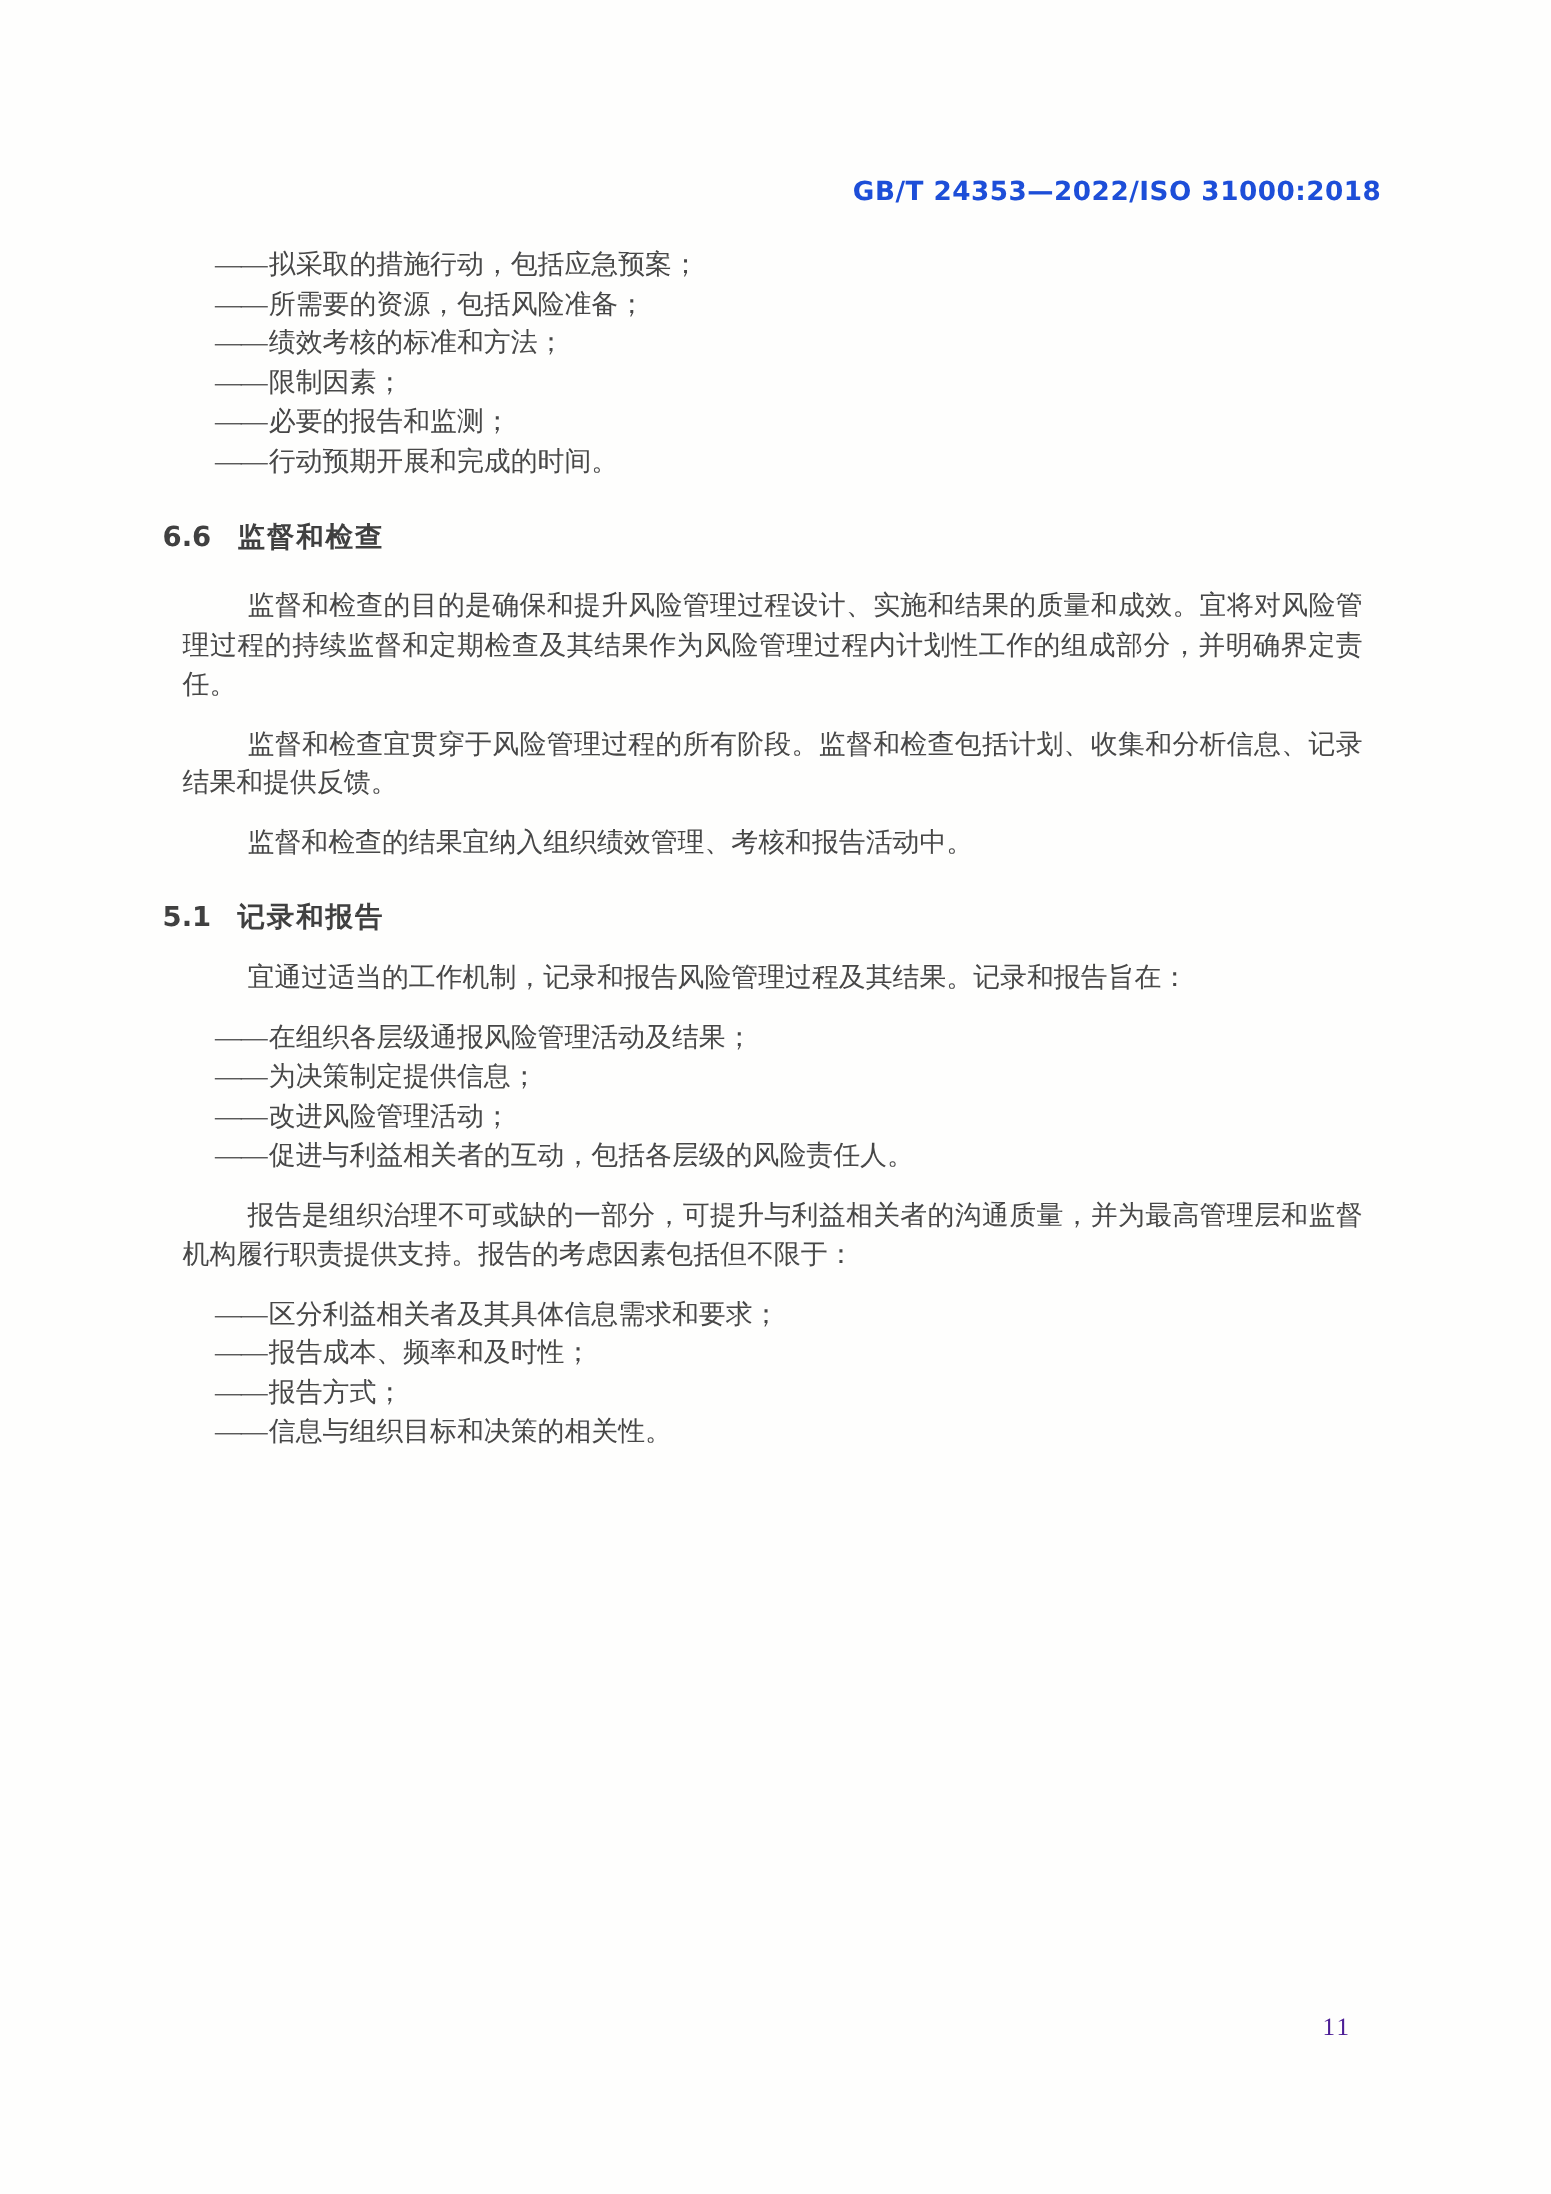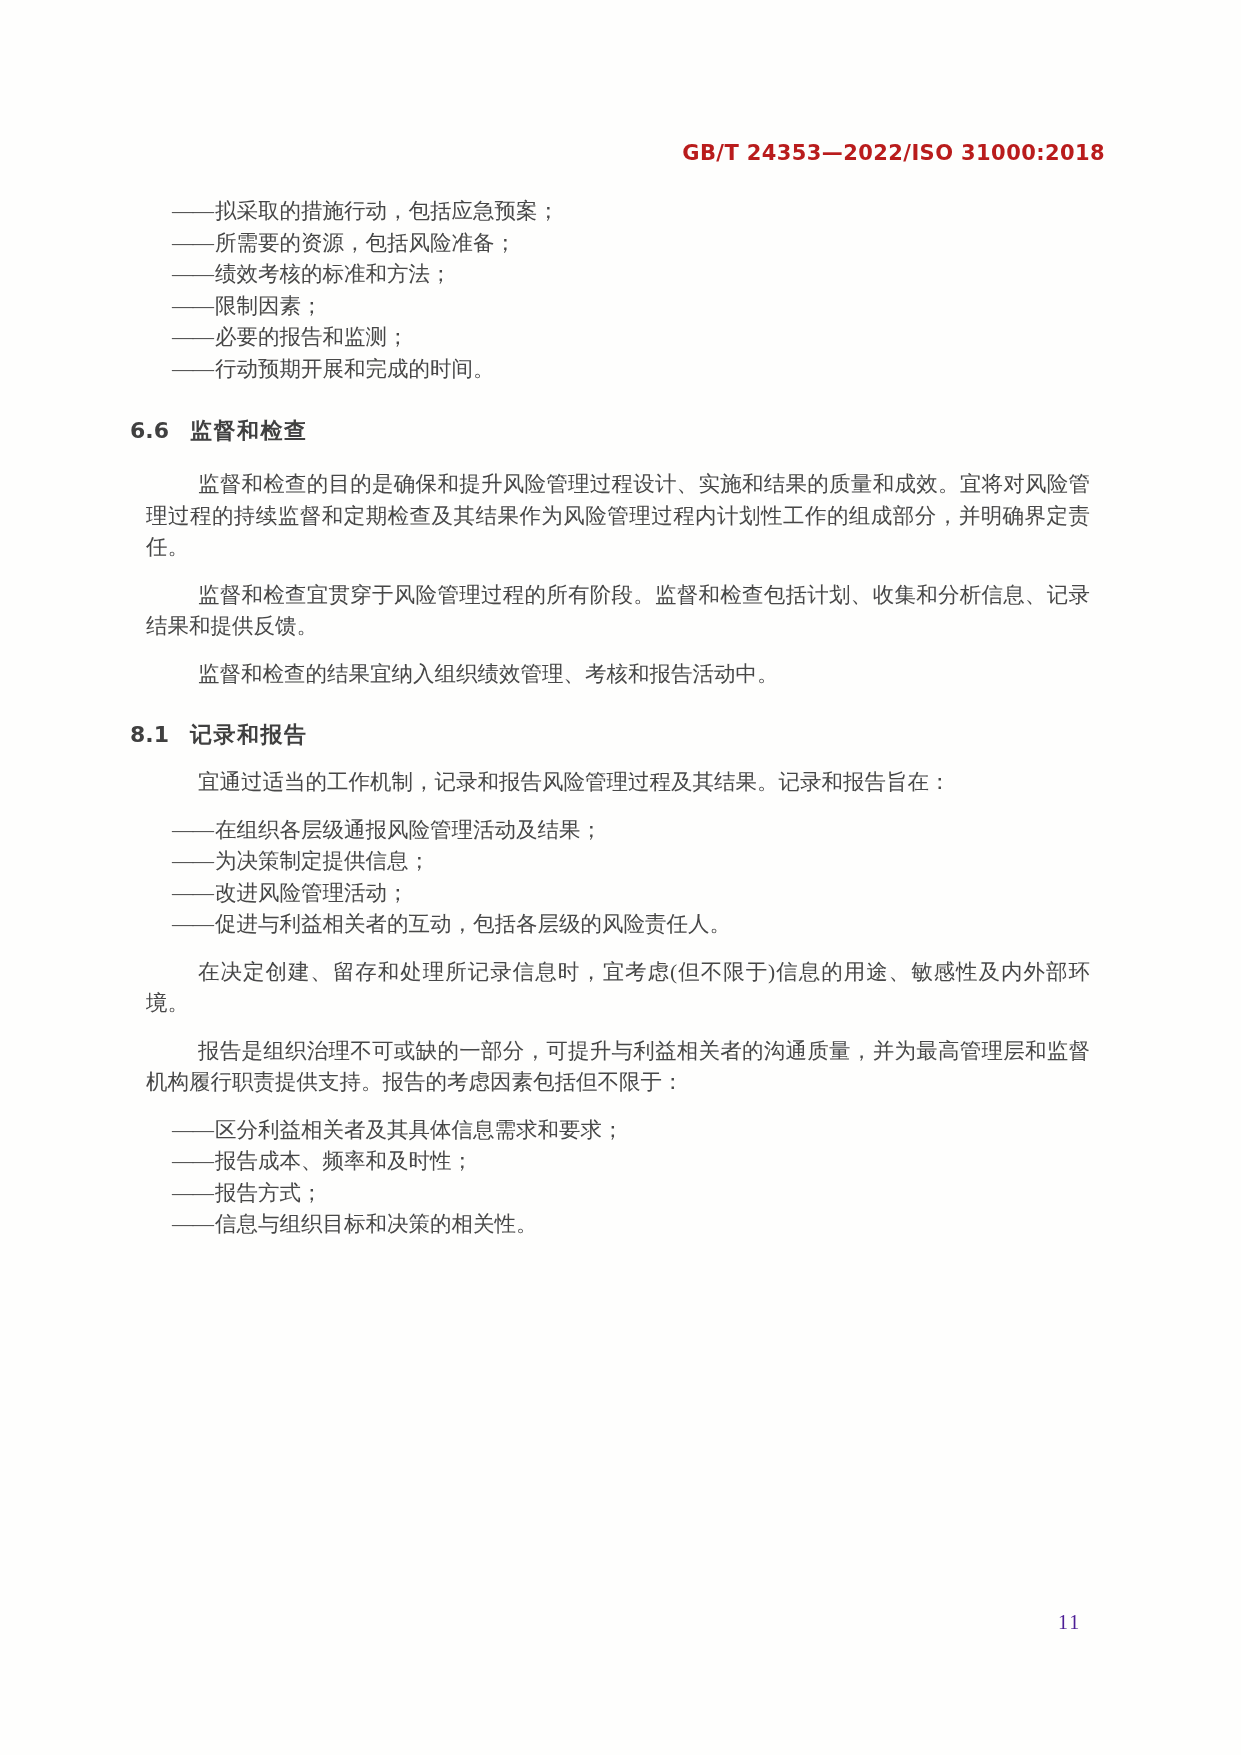--- a/index.html
+++ b/index.html
@@ -18,21 +18,21 @@
     font-family: "Liberation Serif", "DejaVu Serif", serif;
   }
   .doc-header {
     position: absolute;
     top: 141px;
     right: 136px;
     font-family: "DejaVu Sans", "Liberation Sans", sans-serif;
     font-weight: bold;
     font-size: 21px;
     letter-spacing: 0.4px;
-    color: #b91c1c;
+    color: #1d4ed8;
     white-space: nowrap;
   }
   .content {
     position: absolute;
     left: 130px;
     top: 196px;
     width: 976px;
     font-size: 21.5px;
     line-height: 31.5px;
     color: #474747;
@@ -99,33 +99,32 @@
 
     <div class="sec-heading">
       <span class="num">6.6</span><span>监督和检查</span>
     </div>
 
     <p class="para">监督和检查的目的是确保和提升风险管理过程设计、实施和结果的质量和成效。宜将对风险管理过程的持续监督和定期检查及其结果作为风险管理过程内计划性工作的组成部分，并明确界定责任。</p>
     <p class="para">监督和检查宜贯穿于风险管理过程的所有阶段。监督和检查包括计划、收集和分析信息、记录结果和提供反馈。</p>
     <p class="para">监督和检查的结果宜纳入组织绩效管理、考核和报告活动中。</p>
 
     <div class="sec-heading second">
-      <span class="num">8.1</span><span>记录和报告</span>
+      <span class="num">5.1</span><span>记录和报告</span>
     </div>
 
     <p class="para">宜通过适当的工作机制，记录和报告风险管理过程及其结果。记录和报告旨在：</p>
 
     <div class="dash-list">
       <div class="li"><span class="dash">——</span><span>在组织各层级通报风险管理活动及结果；</span></div>
       <div class="li"><span class="dash">——</span><span>为决策制定提供信息；</span></div>
       <div class="li"><span class="dash">——</span><span>改进风险管理活动；</span></div>
       <div class="li"><span class="dash">——</span><span>促进与利益相关者的互动，包括各层级的风险责任人。</span></div>
     </div>
 
-    <p class="para">在决定创建、留存和处理所记录信息时，宜考虑(但不限于)信息的用途、敏感性及内外部环境。</p>
     <p class="para">报告是组织治理不可或缺的一部分，可提升与利益相关者的沟通质量，并为最高管理层和监督机构履行职责提供支持。报告的考虑因素包括但不限于：</p>
 
     <div class="dash-list">
       <div class="li"><span class="dash">——</span><span>区分利益相关者及其具体信息需求和要求；</span></div>
       <div class="li"><span class="dash">——</span><span>报告成本、频率和及时性；</span></div>
       <div class="li"><span class="dash">——</span><span>报告方式；</span></div>
       <div class="li"><span class="dash">——</span><span>信息与组织目标和决策的相关性。</span></div>
     </div>
 
   </div>

